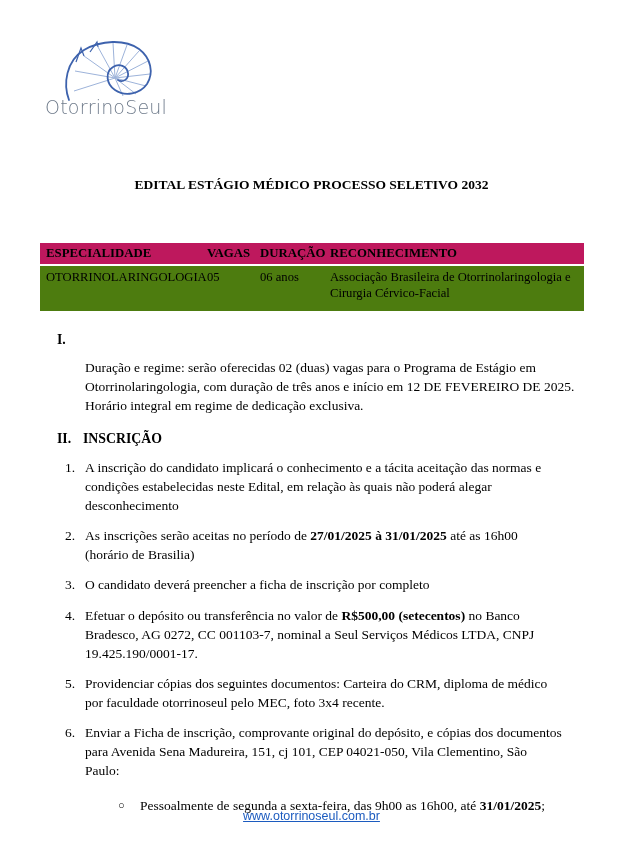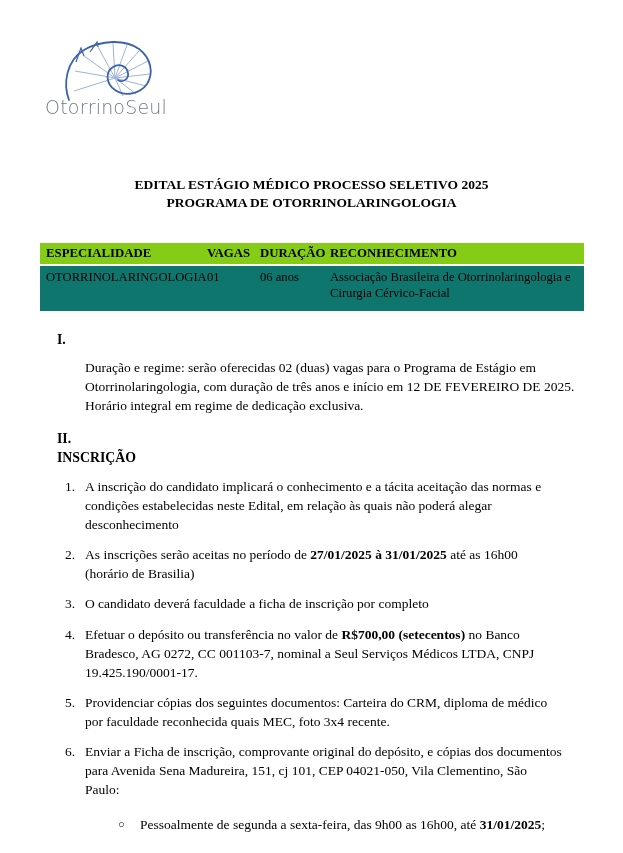--- a/index.html
+++ b/index.html
@@ -33,35 +33,35 @@
   .spec-table {
     position: absolute; top: 243px; left: 40px; width: 544px;
     border-collapse: collapse; table-layout: fixed;
     font-size: 12.8px;
   }
   .spec-table col.c1 { width: 161px; }
   .spec-table col.c2 { width: 53px; }
   .spec-table col.c3 { width: 70px; }
   .spec-table col.c4 { width: 260px; }
   .spec-table th {
-    background: #84cc16; text-align: left; font-weight: bold;
+    background: #be185d; text-align: left; font-weight: bold;
     padding: 3px 0 3px 6px; border-bottom: 2px solid #ffffff;
     font-size: 12.8px;
   }
   .spec-table td {
-    background: #0f766e; vertical-align: top;
+    background: #4d7c0f; vertical-align: top;
     padding: 4px 4px 10px 6px; line-height: 15.5px; font-size: 12.6px;
   }
 
   
   .content { position: absolute; top: 330px; left: 40px; width: 544px; font-size: 13.5px; line-height: 19px; }
   .sec-heading { display: flex; font-weight: bold; font-size: 13.8px; margin-left: 17px; }
   .sec-heading .numeral { width: 26px; }
   .sec-paragraph { margin: 9px 16px 14px 45px; width: 492px; }
-  .sec2-heading { margin-top: 7px; flex-direction: column; }
+  .sec2-heading { margin-top: 7px; }
 
   .num-list { margin-top: 10px; }
   .li { display: flex; margin: 0 0 11px 25px; }
   .li .num { width: 20px; flex: none; }
   .li .txt { width: 479px; }
   .li:nth-child(3) { margin-bottom: 12px; }
 
   .sub-bullet { display: flex; margin: 16px 0 0 78px; }
   .sub-bullet .marker { width: 22px; flex: none; font-size: 11px; line-height: 19px; }
   .sub-bullet .txt { width: 428px; }
@@ -101,41 +101,40 @@
       <g stroke="#3d62ad" stroke-width="1.2" fill="none">
         <path d="M27,16 L24,8 L19,22"></path>
         <path d="M41,7 L40,2 L33,12"></path>
       </g>
       <path d="M12,60 C6,44 9,21 27,10 C44,0 68,-1 82,9 C94,18 97,33 90,44 C83,54 68,57 58,50 C49,44 48,32 56,27 C62,23 70,26 71,33 C72,39 66,43 61,40" fill="none" stroke="#3d62ad" stroke-width="1.8" stroke-linecap="round"></path>
     </svg>
     <div class="logo-text">OtorrinoSeul</div>
   </div>
 
   <div class="title-block">
-    <div class="title-line">EDITAL ESTÁGIO MÉDICO PROCESSO SELETIVO 2025</div>
-    <div class="title-line">PROGRAMA DE OTORRINOLARINGOLOGIA</div>
+    <div class="title-line">EDITAL ESTÁGIO MÉDICO PROCESSO SELETIVO 2032</div>
   </div>
 
   <table class="spec-table">
     <colgroup>
         <col class="c1">
         <col class="c2">
         <col class="c3">
         <col class="c4">
       </colgroup>
     <tbody>
         <tr>
       <th>ESPECIALIDADE</th>
       <th>VAGAS</th>
       <th>DURAÇÃO</th>
       <th>RECONHECIMENTO</th>
     </tr>
     <tr>
       <td>OTORRINOLARINGOLOGIA</td>
-      <td>01</td>
+      <td>05</td>
       <td>06 anos</td>
       <td>Associação Brasileira de Otorrinolaringologia e Cirurgia Cérvico-Facial</td>
     </tr>
   </tbody>
     </table>
 
   <div class="content">
 
     <div class="sec-heading">
       <span class="numeral">I.</span>
@@ -154,40 +153,43 @@
         <span class="txt"><span>A inscrição do candidato implicará o conhecimento e a tácita aceitação das normas e condições estabelecidas neste Edital, em relação às quais não poderá alegar desconhecimento</span><b></b><span></span></span>
       </div>
 
       <div class="li">
         <span class="num">2.</span>
         <span class="txt"><span>As inscrições serão aceitas no período de </span><b>27/01/2025 à 31/01/2025</b><span> até as 16h00 (horário de Brasilia)</span></span>
       </div>
 
       <div class="li">
         <span class="num">3.</span>
-        <span class="txt"><span>O candidato deverá faculdade a ficha de inscrição por completo</span><b></b><span></span></span>
+        <span class="txt"><span>O candidato deverá preencher a ficha de inscrição por completo</span><b></b><span></span></span>
       </div>
 
       <div class="li">
         <span class="num">4.</span>
-        <span class="txt"><span>Efetuar o depósito ou transferência no valor de </span><b>R$700,00 (setecentos)</b><span> no Banco Bradesco, AG 0272, CC 001103-7, nominal a Seul Serviços Médicos LTDA, CNPJ 19.425.190/0001-17.</span></span>
+        <span class="txt"><span>Efetuar o depósito ou transferência no valor de </span><b>R$500,00 (setecentos)</b><span> no Banco Bradesco, AG 0272, CC 001103-7, nominal a Seul Serviços Médicos LTDA, CNPJ 19.425.190/0001-17.</span></span>
       </div>
 
       <div class="li">
         <span class="num">5.</span>
-        <span class="txt"><span>Providenciar cópias dos seguintes documentos: Carteira do CRM, diploma de médico por faculdade reconhecida quais MEC, foto 3x4 recente.</span><b></b><span></span></span>
+        <span class="txt"><span>Providenciar cópias dos seguintes documentos: Carteira do CRM, diploma de médico por faculdade otorrinoseul pelo MEC, foto 3x4 recente.</span><b></b><span></span></span>
       </div>
 
       <div class="li">
         <span class="num">6.</span>
         <span class="txt"><span>Enviar a Ficha de inscrição, comprovante original do depósito, e cópias dos documentos para Avenida Sena Madureira, 151, cj 101, CEP 04021-050, Vila Clementino, São Paulo:</span><b></b><span></span></span>
       </div>
 
       <div class="sub-bullet">
         <span class="marker">○</span>
         <span class="txt"><span>Pessoalmente de segunda a sexta-feira, das 9h00 as 16h00, até </span><b>31/01/2025</b><span>;</span></span>
       </div>
 
     </div>
   </div>
 
+  <div class="footer">
+    <a href="#">www.otorrinoseul.com.br</a>
+  </div>
 
 </div>
 
 </body></html>

